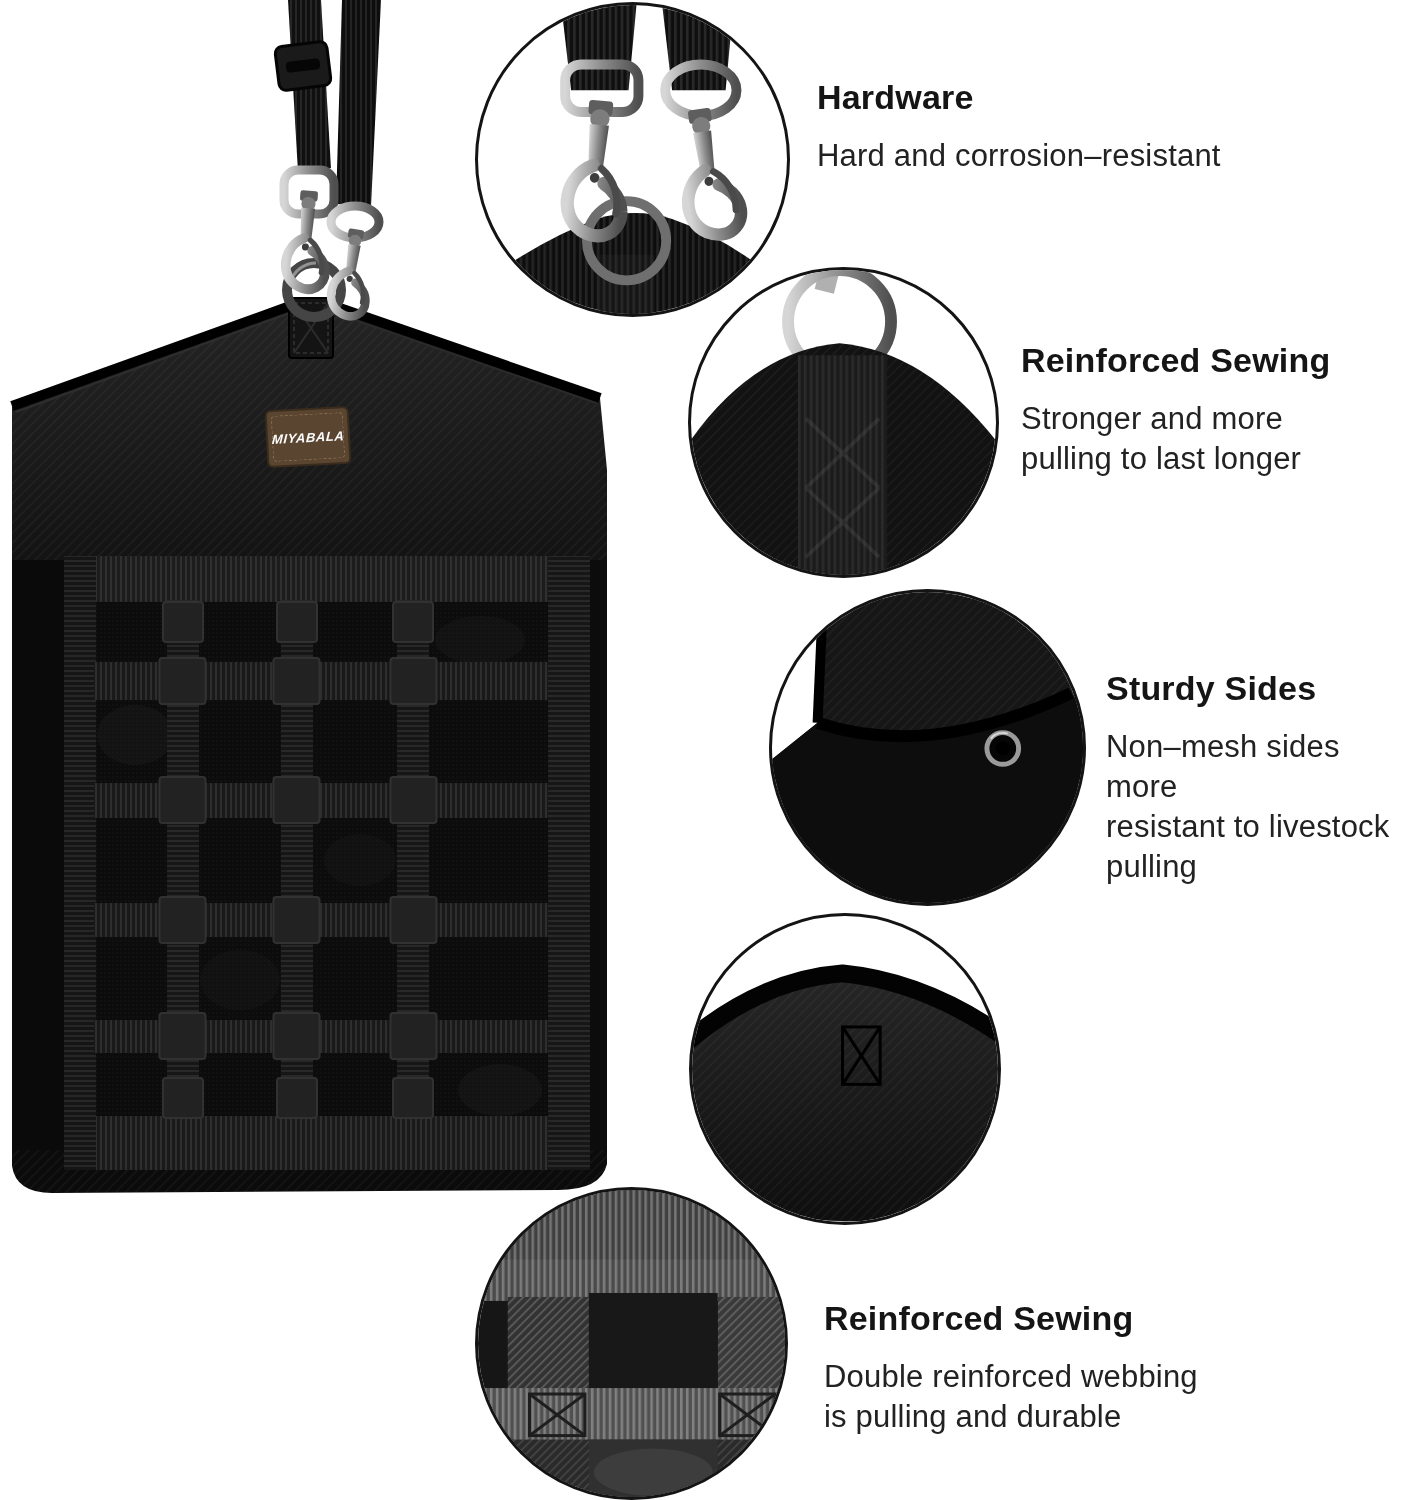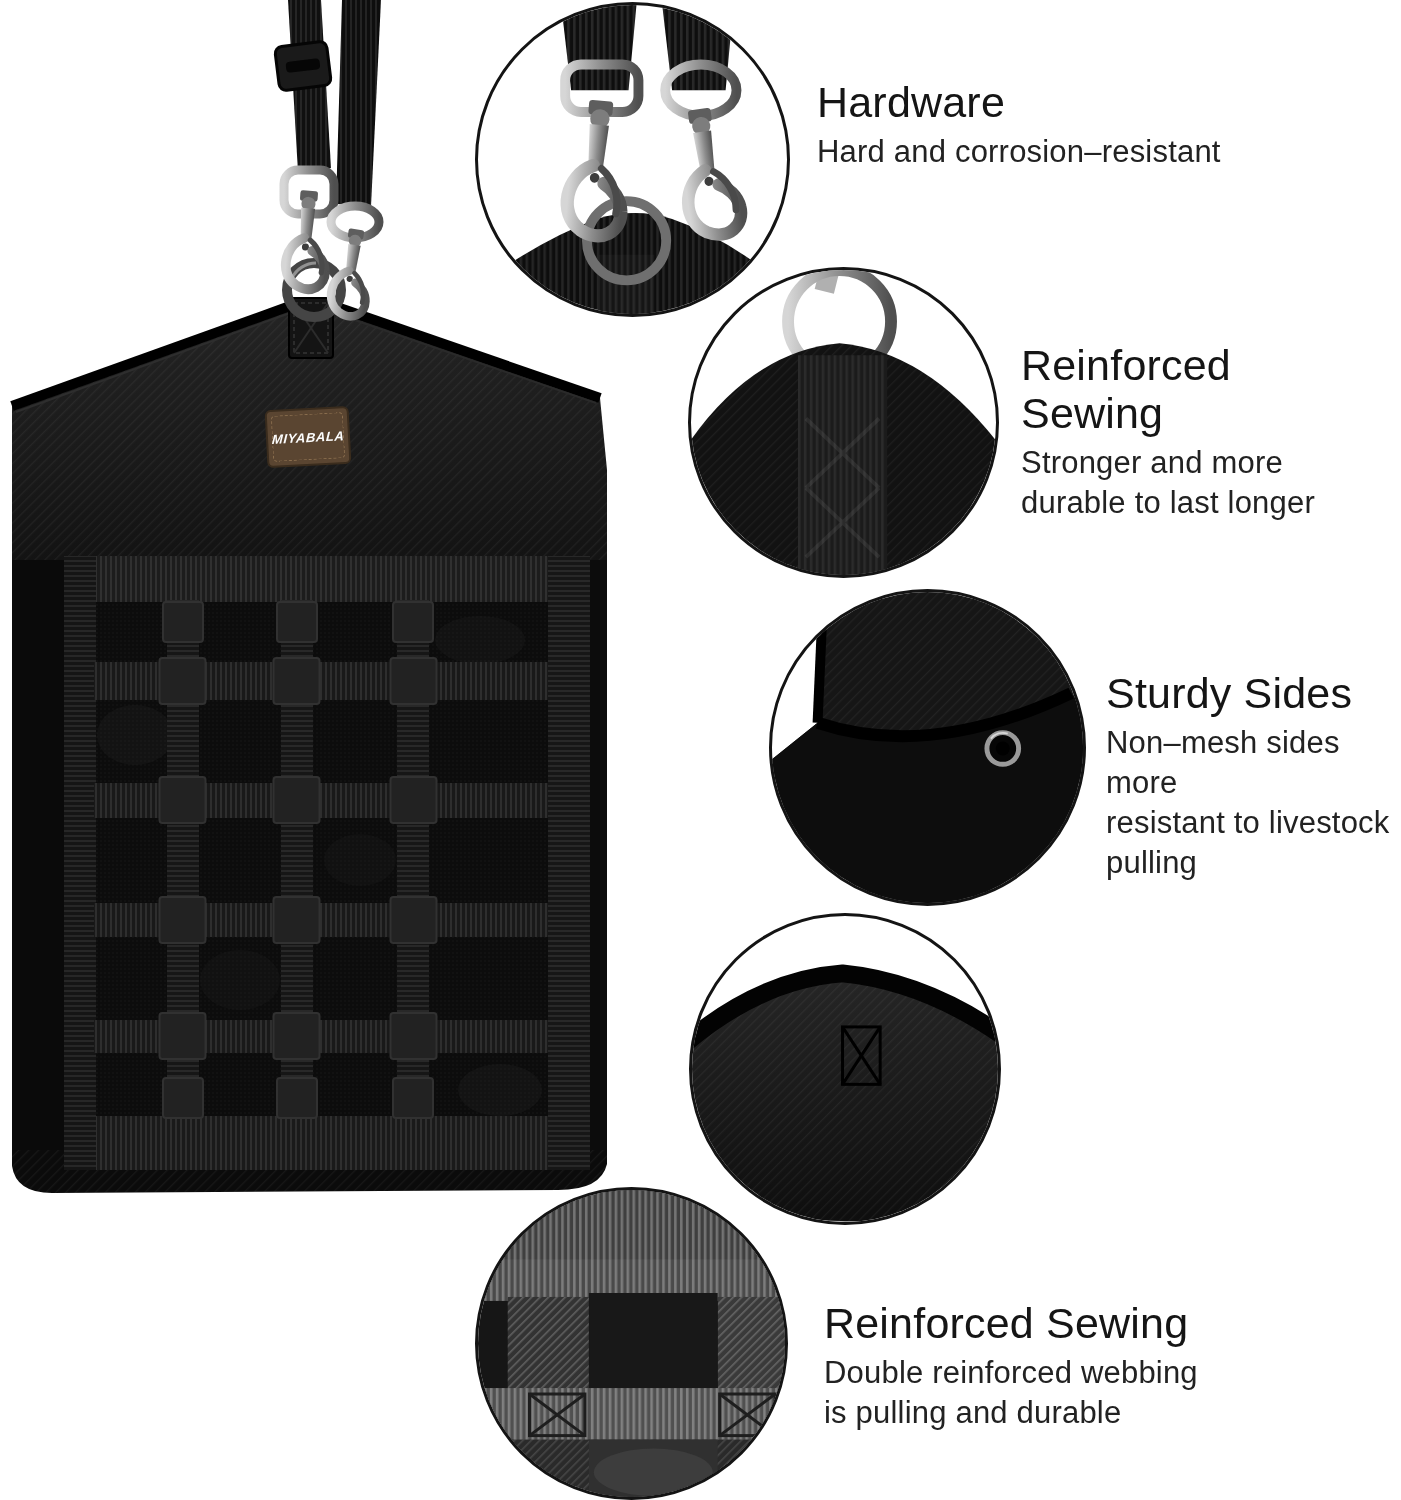--- a/index.html
+++ b/index.html
@@ -4,25 +4,25 @@
 <style>
   html,body{margin:0;padding:0;background:#fff;}
   #canvas{
     position:relative;width:1401px;height:1500px;background:#ffffff;overflow:hidden;
     font-family:"Liberation Sans","DejaVu Sans",sans-serif;color:#1c1c1c;
   }
   .abs{position:absolute;}
   
   .feature-text{position:absolute;}
   .feature-title{
-    font-size:43px;line-height:1.12;font-weight:400;color:#151515;
+    font-size:34px;line-height:1.12;font-weight:700;color:#151515;
     letter-spacing:0.2px;white-space:pre-line;
   }
   .feature-desc{
-    margin-top:6px;font-size:31px;line-height:40px;font-weight:400;color:#222;
+    margin-top:20px;font-size:31px;line-height:40px;font-weight:400;color:#222;
     white-space:pre-line;letter-spacing:0.2px;
   }
   
   .callout-circle{
     position:absolute;border-radius:50%;overflow:hidden;background:#fff;
     border:3px solid #141414;box-sizing:border-box;
   }
   .callout-circle svg{display:block;width:100%;height:100%;}
   
   .brand-patch{
@@ -237,21 +237,21 @@
       <path d="M-6,180 Q60,82 150,74 Q240,82 314,180 L314,314 L-6,314 Z" fill="#121212"></path>
       <path d="M-6,180 Q60,82 150,74 Q240,82 314,180 L314,314 L-6,314 Z" fill="url(#diagTex)"></path>
       <rect x="108" y="86" width="90" height="228" fill="#1b1b1b"></rect>
       <rect x="108" y="86" width="90" height="228" fill="url(#ribsVBright)" opacity="0.25"></rect>
       <path d="M116,150 L190,220 M190,150 L116,220 M116,220 L190,290 M190,220 L116,290" stroke="rgba(255,255,255,0.07)" stroke-width="4" fill="none"></path>
     </svg>
   </div>
   <div class="feature-text" style="left:1021px;top:341px;width:340px;">
     <div class="feature-title">Reinforced Sewing</div>
     <div class="feature-desc">Stronger and more
-durable to last longer</div>
+pulling to last longer</div>
   </div>
 
   <div class="callout-circle" style="left:769px;top:589px;width:317px;height:317px;">
     <svg viewBox="0 0 314 314">
       <path d="M52,-4 L252,-4 L318,112 L318,318 L-4,318 L-4,172 L46,132 Z" fill="#161616"></path>
       <path d="M52,-4 L252,-4 L318,112 L318,318 L-4,318 L-4,172 L46,132 Z" fill="url(#diagTex)"></path>
       <path d="M46,132 Q160,168 302,102 L318,120 L318,318 L-4,318 L-4,172 Z" fill="#0d0d0d"></path>
       <path d="M46,132 Q160,170 302,102" stroke="#000000" stroke-width="12" fill="none"></path>
       <path d="M52,-4 L46,132" stroke="#000000" stroke-width="10" fill="none"></path>
       <g>

